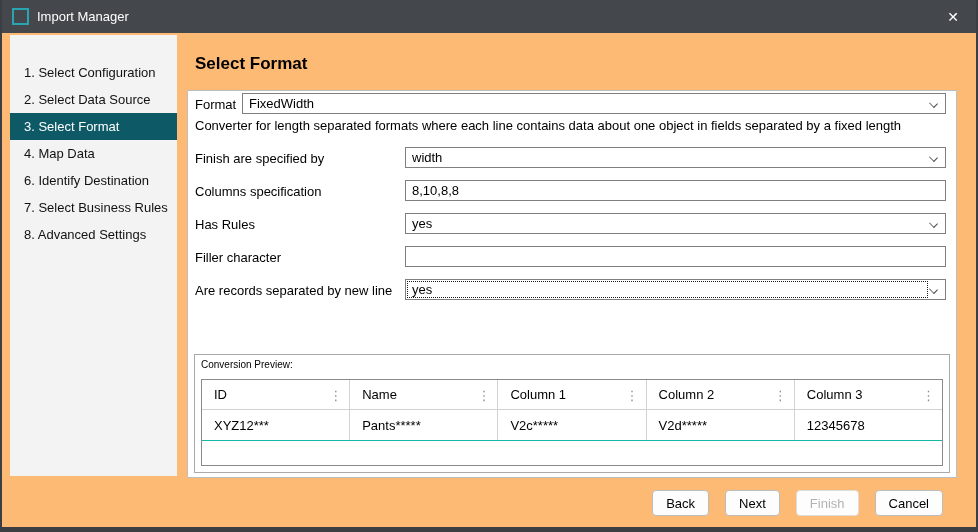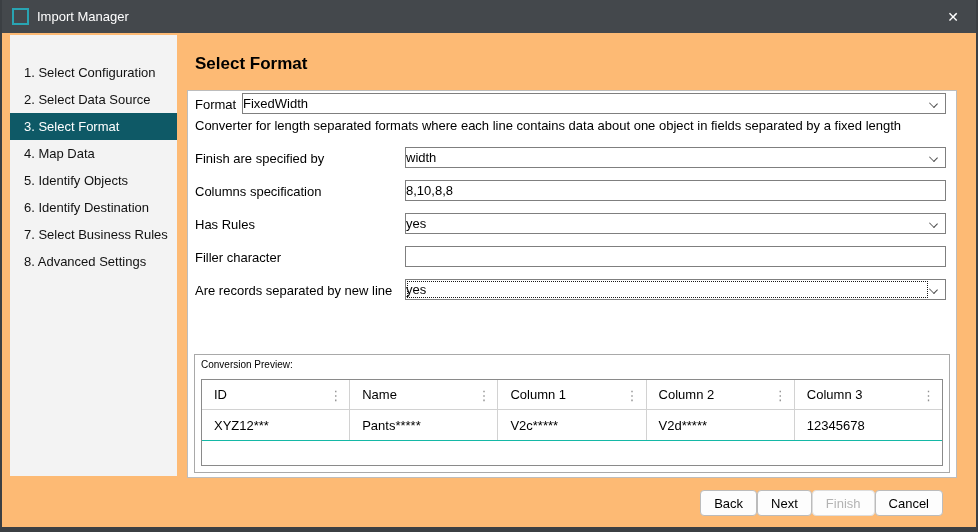--- a/index.html
+++ b/index.html
@@ -44,21 +44,21 @@
   .frame {
     position:absolute; left:185px; top:90px; width:770px; height:388px;
     border:1px solid #bdbdbd; background:#ffffff;
   }
   .format-row { position:absolute; left:0; top:2px; right:0; height:21px; }
   .fld-label { position:absolute; left:7px; top:50%; transform:translateY(-50%);
     font-size:13px; color:#000000; white-space:nowrap; }
   .control {
     position:absolute; right:10px; height:21px; background:#ffffff;
     border:1px solid #7f7f7f; display:flex; align-items:center;
-    font-size:13px; color:#000000;
+    padding-left:6px; font-size:13px; color:#000000;
   }
   .format-row .control { left:54px; top:0; }
   .chev {
     position:absolute; right:8px; top:6px; width:7px; height:7px;
     border-right:1px solid #4a4a4a; border-bottom:1px solid #4a4a4a;
     transform:rotate(45deg) scale(1,0.8);
   }
   .description {
     position:absolute; left:7px; top:27px; right:8px;
     font-size:13px; color:#000000; white-space:nowrap;
@@ -92,21 +92,21 @@
     color:#909090; font-size:13px; line-height:1; }
   .t-row { display:flex; height:31px; border-bottom:1px solid #14b8a6; }
   .t-cell {
     flex:1; display:flex; align-items:center; padding-left:12px;
     font-size:13px; color:#000000; border-right:1px solid #d2d2d2;
   }
   .t-cell:last-child { border-right:none; }
 
   
   .footer {
-    position:absolute; top:490px; right:33px; display:flex; 
+    position:absolute; top:490px; right:33px; display:flex; gap:16px;
   }
   .btn {
     height:26px; min-width:52px; padding:0 13px;
     display:flex; align-items:center; justify-content:center;
     background:#fdfdfd; border:1px solid #bcbcbc; border-radius:4px;
     font-size:13px; color:#000000; cursor:default;
   }
   .btn.disabled { color:#b3b3b3; border-color:#dddddd; }
 </style>
 </head>
@@ -118,21 +118,20 @@
     <span class="app-icon" style="border-color: rgb(41, 164, 178);"></span>
     <span class="title">Import Manager</span>
     <span class="close-btn" style="background: rgb(68, 72, 76);">✕</span>
   </div>
 
   <div class="sidebar" id="sidebar">
       <div class="side-item">1. Select Configuration</div>
       <div class="side-item">2. Select Data Source</div>
       <div class="side-item selected" style="background: rgb(14, 89, 102);">3. Select Format</div>
       <div class="side-item">4. Map Data</div>
-      <div class="side-item">5. Identify Objects</div>
       <div class="side-item">6. Identify Destination</div>
       <div class="side-item">7. Select Business Rules</div>
       <div class="side-item">8. Advanced Settings</div>
     </div>
 
   <div class="page-title">Select Format</div>
 
   <div class="frame">
 
     <div class="format-row">

